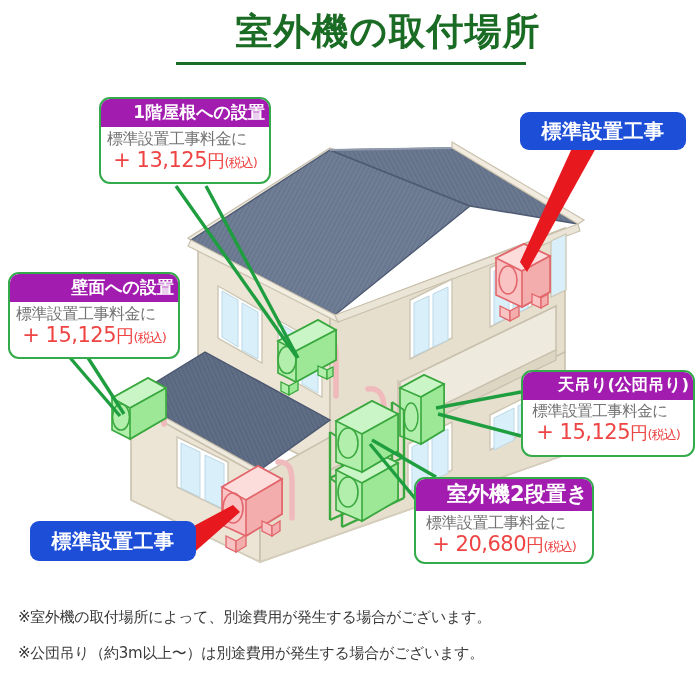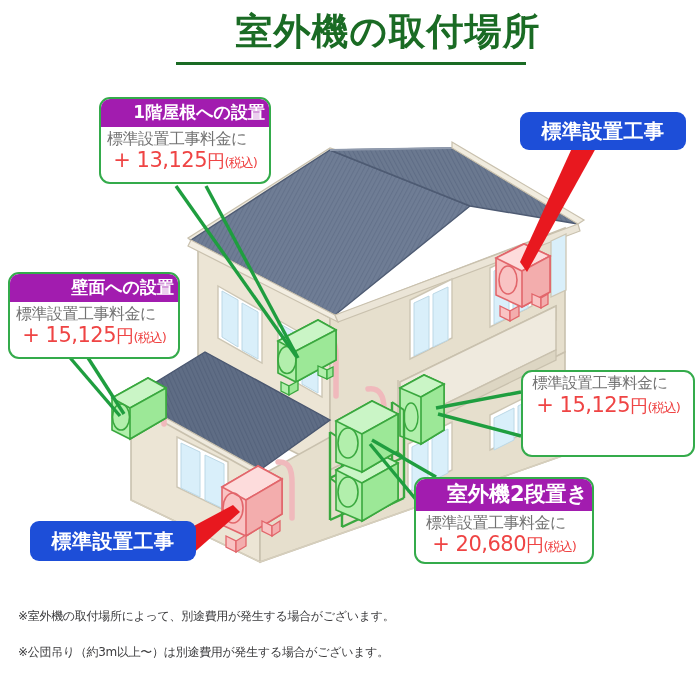--- a/index.html
+++ b/index.html
@@ -76,21 +76,21 @@
     color:#ffffff;font-weight:bold;font-size:20px;
     display:flex;align-items:center;justify-content:center;
     letter-spacing:0.5px;z-index:30;box-sizing:border-box;
   }
   #b-top{left:520px;top:112px;width:166px;height:38px;}
   #b-bottom{left:30px;top:521px;width:166px;height:40px;}
 
   
   .note{
     position:absolute;left:18px;color:#3a3a3c;
-    font-size:12px;letter-spacing:-0.3px;white-space:nowrap;
+    font-size:15px;letter-spacing:-0.3px;white-space:nowrap;
   }
   #note1{top:608px;}
   #note2{top:644px;}
 </style>
 </head>
 <body>
 
 <div id="stage">
 
   <div id="title">室外機の取付場所</div>
@@ -292,20 +292,21 @@
     <div class="l2"><span>+</span> <span>13,125</span><span class="yen">円</span><span class="tax">(税込)</span></div>
   </div>
 
   <div class="callout" id="c-wall">
     <div class="hdr">壁面への設置</div>
     <div class="l1">標準設置工事料金に</div>
     <div class="l2"><span>+</span> <span>15,125</span><span class="yen">円</span><span class="tax">(税込)</span></div>
   </div>
 
   <div class="callout" id="c-ceil">
+    <div class="hdr">天吊り(公団吊り)</div>
     <div class="l1">標準設置工事料金に</div>
     <div class="l2"><span>+</span> <span>15,125</span><span class="yen">円</span><span class="tax">(税込)</span></div>
   </div>
 
   <div class="callout" id="c-two">
     <div class="hdr">室外機2段置き</div>
     <div class="l1">標準設置工事料金に</div>
     <div class="l2"><span>+</span> <span>20,680</span><span class="yen">円</span><span class="tax">(税込)</span></div>
   </div>
 

